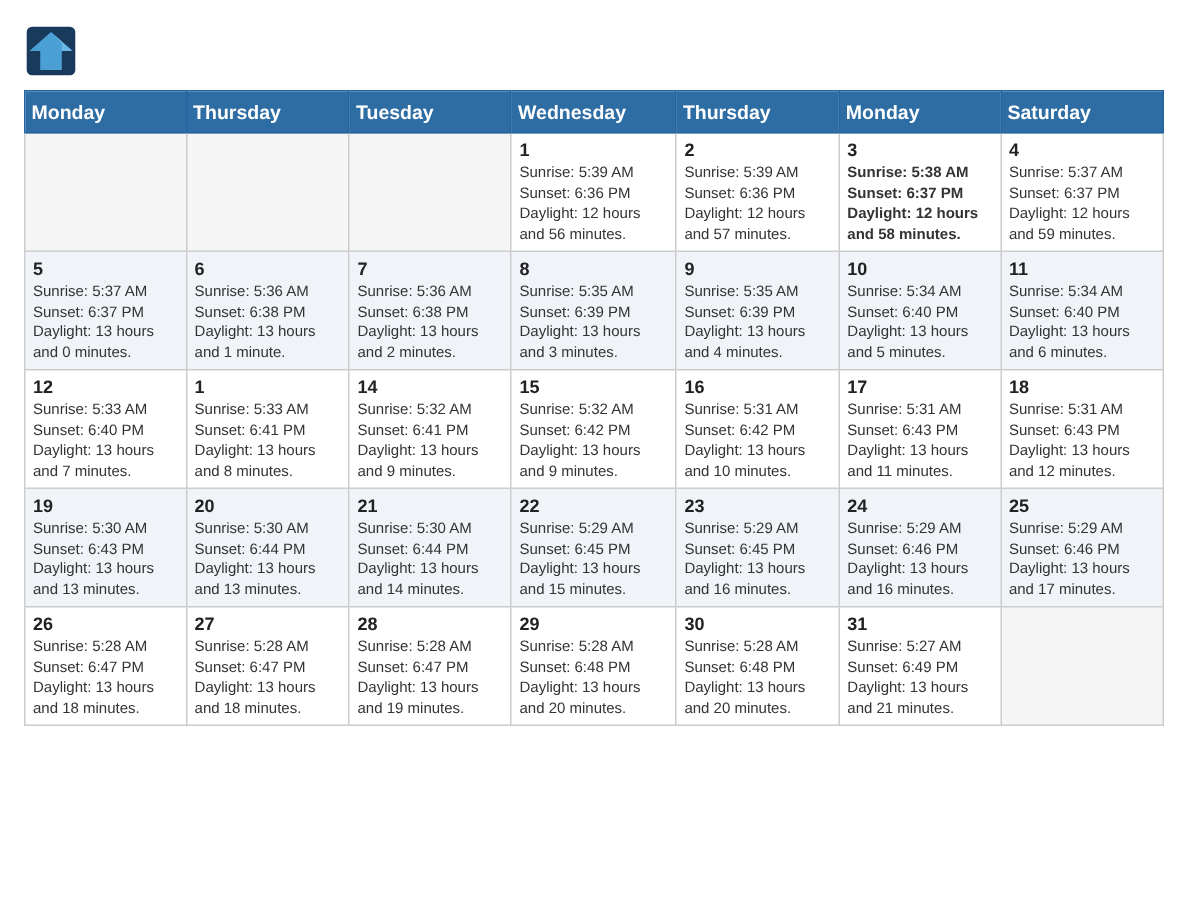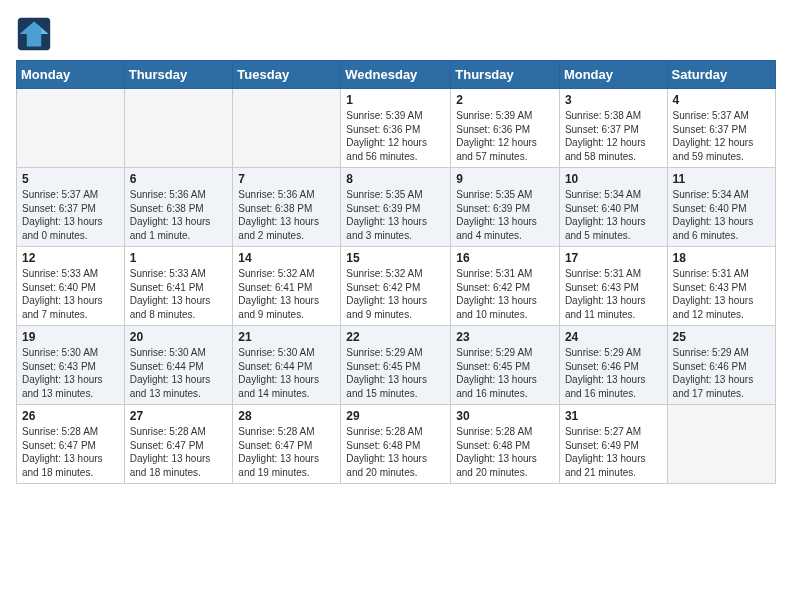--- a/index.html
+++ b/index.html
@@ -132,21 +132,21 @@
         </td>
         <td>
           <div class="day-num">2</div>
           <div class="day-info" style="white-space: pre-line;">Sunrise: 5:39 AM
 Sunset: 6:36 PM
 Daylight: 12 hours
 and 57 minutes.</div>
         </td>
         <td>
           <div class="day-num">3</div>
-          <div class="day-info" style="white-space: pre-line;">Sunrise: 5:38 AM
+          <div class="day-info" style="white-space: pre-line; font-weight: bold;">Sunrise: 5:38 AM
 Sunset: 6:37 PM
 Daylight: 12 hours
 and 58 minutes.</div>
         </td>
         <td>
           <div class="day-num">4</div>
           <div class="day-info" style="white-space: pre-line;">Sunrise: 5:37 AM
 Sunset: 6:37 PM
 Daylight: 12 hours
 and 59 minutes.</div>

